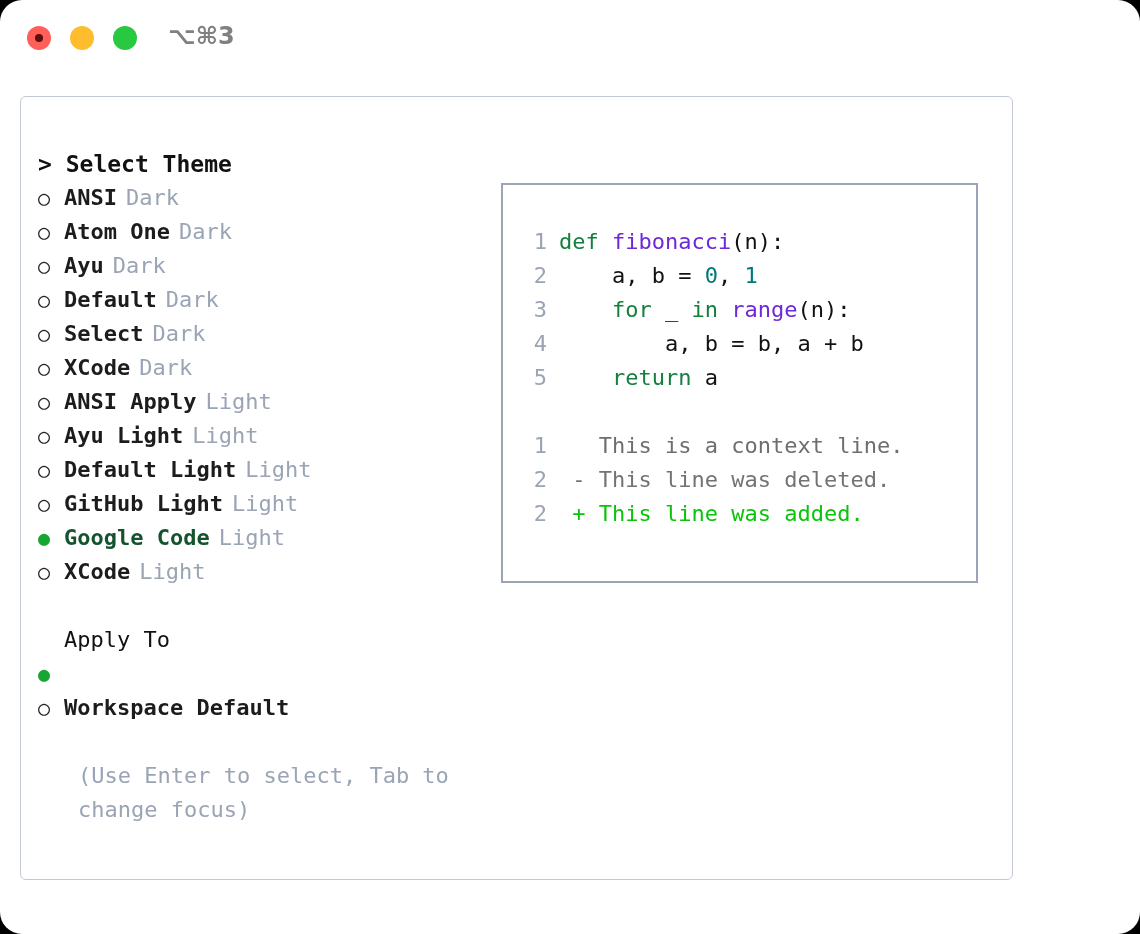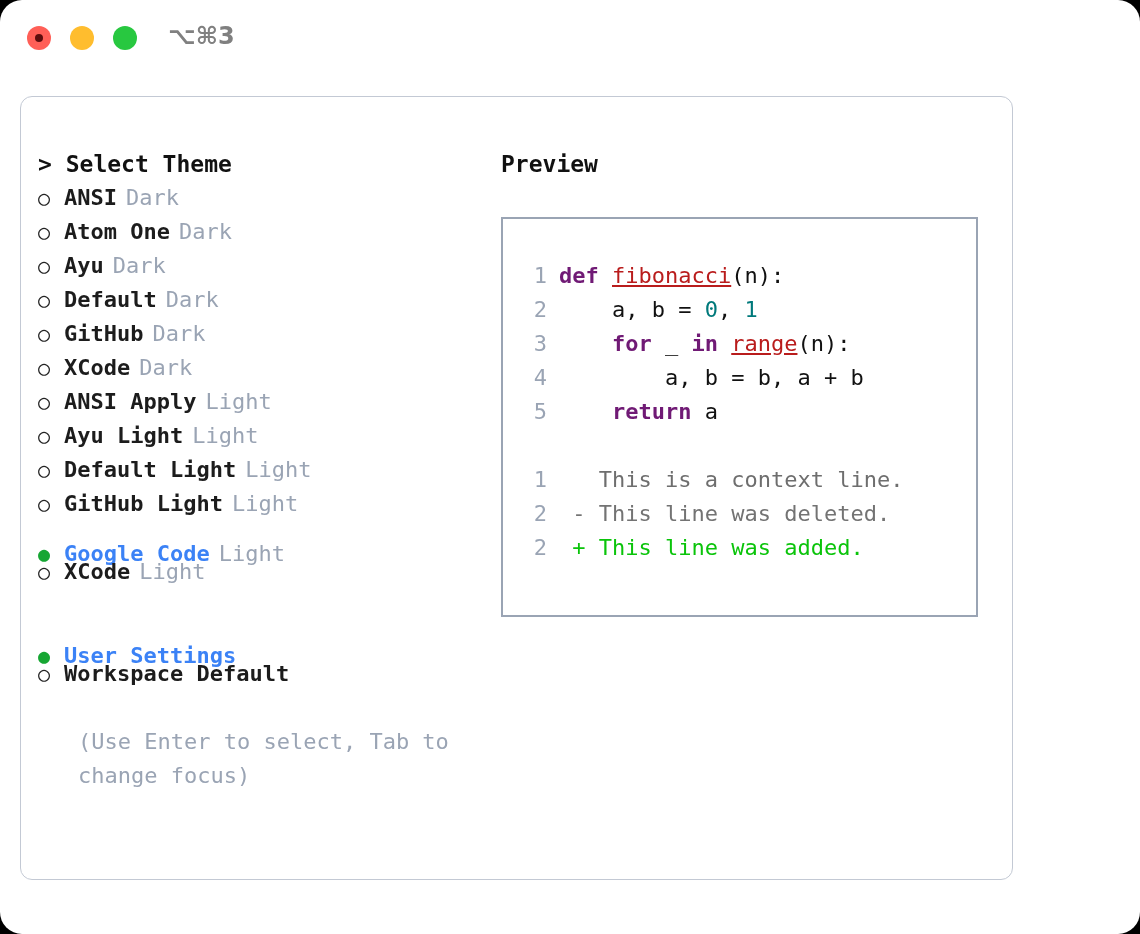--- a/index.html
+++ b/index.html
@@ -62,21 +62,21 @@
     letter-spacing: 0px;
     font-family: "DejaVu Sans", "Liberation Sans", sans-serif;
   }
   
   .panel {
     position: absolute;
     left: 20px; top: 96px;
     width: 993px;
     height: 784px;
     border: 1px solid #c3c9d4;
-    border-radius: 12px;
+    border-radius: 6px;
     background: #ffffff;
     box-sizing: border-box;
   }
   
   .left-col {
     position: absolute;
     left: 17px; top: 50px;
     width: 440px;
   }
   .col-heading {
@@ -97,21 +97,21 @@
   }
   .marker {
     display: inline-block;
     width: 26px;
     flex: 0 0 26px;
     font-size: 20px;
     color: #222222;
   }
   .marker.on { color: #16a633; }
   .opt-label { color: #1c1c1c; font-weight: bold; }
-  .opt-row.selected .opt-label { color: #3b82f6; margin-top: 16px; }
+  .opt-row.selected .opt-label { color: #14532d; }
   .opt-cat {
     color: #9aa4b4;
     margin-left: 9px;
     text-align: center;
   }
   .section-gap { height: 34px; }
   .apply-heading {
     font-size: 22px;
     color: #111111;
     line-height: 34px;
@@ -151,22 +151,22 @@
   .code-line { display: flex; white-space: pre; }
   .ln {
     display: inline-block;
     width: 34px;
     flex: 0 0 34px;
     text-align: right;
     color: #9aa4b4;
     margin-right: 12px;
   }
   .blank-line { height: 34px; }
-  .kw  { color: #701a75; font-weight: bold; }
-  .fn  { color: #b91c1c; text-decoration: underline; }
+  .kw  { color: #15803d; }
+  .fn  { color: #6d28d9; }
   .num { color: #00797b; }
   .pl  { color: #111111; }
   .ctx { color: #6e6e6e; }
   .del { color: #737373; }
   .add { color: #0ac40a; }
 </style>
 </head>
 <body>
 
 <div class="window">
@@ -183,42 +183,42 @@
   <div class="panel">
 
     <div class="left-col">
       <div class="col-heading">&gt; Select Theme</div>
 
       <div class="theme-list">
           <div class="opt-row"><span class="marker">○</span><span class="opt-label">ANSI</span><span class="opt-cat">Dark</span></div>
           <div class="opt-row"><span class="marker">○</span><span class="opt-label">Atom One</span><span class="opt-cat">Dark</span></div>
           <div class="opt-row"><span class="marker">○</span><span class="opt-label">Ayu</span><span class="opt-cat">Dark</span></div>
           <div class="opt-row"><span class="marker">○</span><span class="opt-label">Default</span><span class="opt-cat">Dark</span></div>
-          <div class="opt-row"><span class="marker">○</span><span class="opt-label">GitHub</span><span class="opt-cat">Dark</span></div>
+          <div class="opt-row"><span class="marker">○</span><span class="opt-label">Select</span><span class="opt-cat">Dark</span></div>
           <div class="opt-row"><span class="marker">○</span><span class="opt-label">XCode</span><span class="opt-cat">Dark</span></div>
           <div class="opt-row"><span class="marker">○</span><span class="opt-label">ANSI Apply</span><span class="opt-cat">Light</span></div>
           <div class="opt-row"><span class="marker">○</span><span class="opt-label">Ayu Light</span><span class="opt-cat">Light</span></div>
           <div class="opt-row"><span class="marker">○</span><span class="opt-label">Default Light</span><span class="opt-cat">Light</span></div>
           <div class="opt-row"><span class="marker">○</span><span class="opt-label">GitHub Light</span><span class="opt-cat">Light</span></div>
           <div class="opt-row selected"><span class="marker on">●</span><span class="opt-label">Google Code</span><span class="opt-cat">Light</span></div>
           <div class="opt-row"><span class="marker">○</span><span class="opt-label">XCode</span><span class="opt-cat">Light</span></div>
         </div>
 
       <div class="section-gap"></div>
 
+      <div class="apply-heading">Apply To</div>
 
       <div class="apply-list">
-          <div class="opt-row selected"><span class="marker on">●</span><span class="opt-label">User Settings</span></div>
+          <div class="opt-row selected"><span class="marker on">●</span></div>
           <div class="opt-row"><span class="marker">○</span><span class="opt-label">Workspace Default</span></div>
         </div>
 
       <div class="hint">(Use Enter to select, Tab to change focus)</div>
     </div>
 
     <div class="right-col">
-      <div class="col-heading">Preview</div>
       <div class="preview-box">
         <div class="code"><div class="code-line"><span class="ln">1</span><span class="kw">def</span><span class="pl"> </span><span class="fn">fibonacci</span><span class="pl">(n):</span></div><div class="code-line"><span class="ln">2</span><span class="pl">    a, b = </span><span class="num">0</span><span class="pl">, </span><span class="num">1</span></div><div class="code-line"><span class="ln">3</span><span class="pl">    </span><span class="kw">for</span><span class="pl"> _ </span><span class="kw">in</span><span class="pl"> </span><span class="fn">range</span><span class="pl">(n):</span></div><div class="code-line"><span class="ln">4</span><span class="pl">        a, b = b, a + b</span></div><div class="code-line"><span class="ln">5</span><span class="pl">    </span><span class="kw">return</span><span class="pl"> a</span></div><div class="blank-line"></div><div class="code-line"><span class="ln">1</span><span class="ctx">   This is a context line.</span></div><div class="code-line"><span class="ln">2</span><span class="del"> - This line was deleted.</span></div><div class="code-line"><span class="ln">2</span><span class="add"> + This line was added.</span></div></div>
       </div>
     </div>
 
   </div>
 </div>
 
 </body></html>

